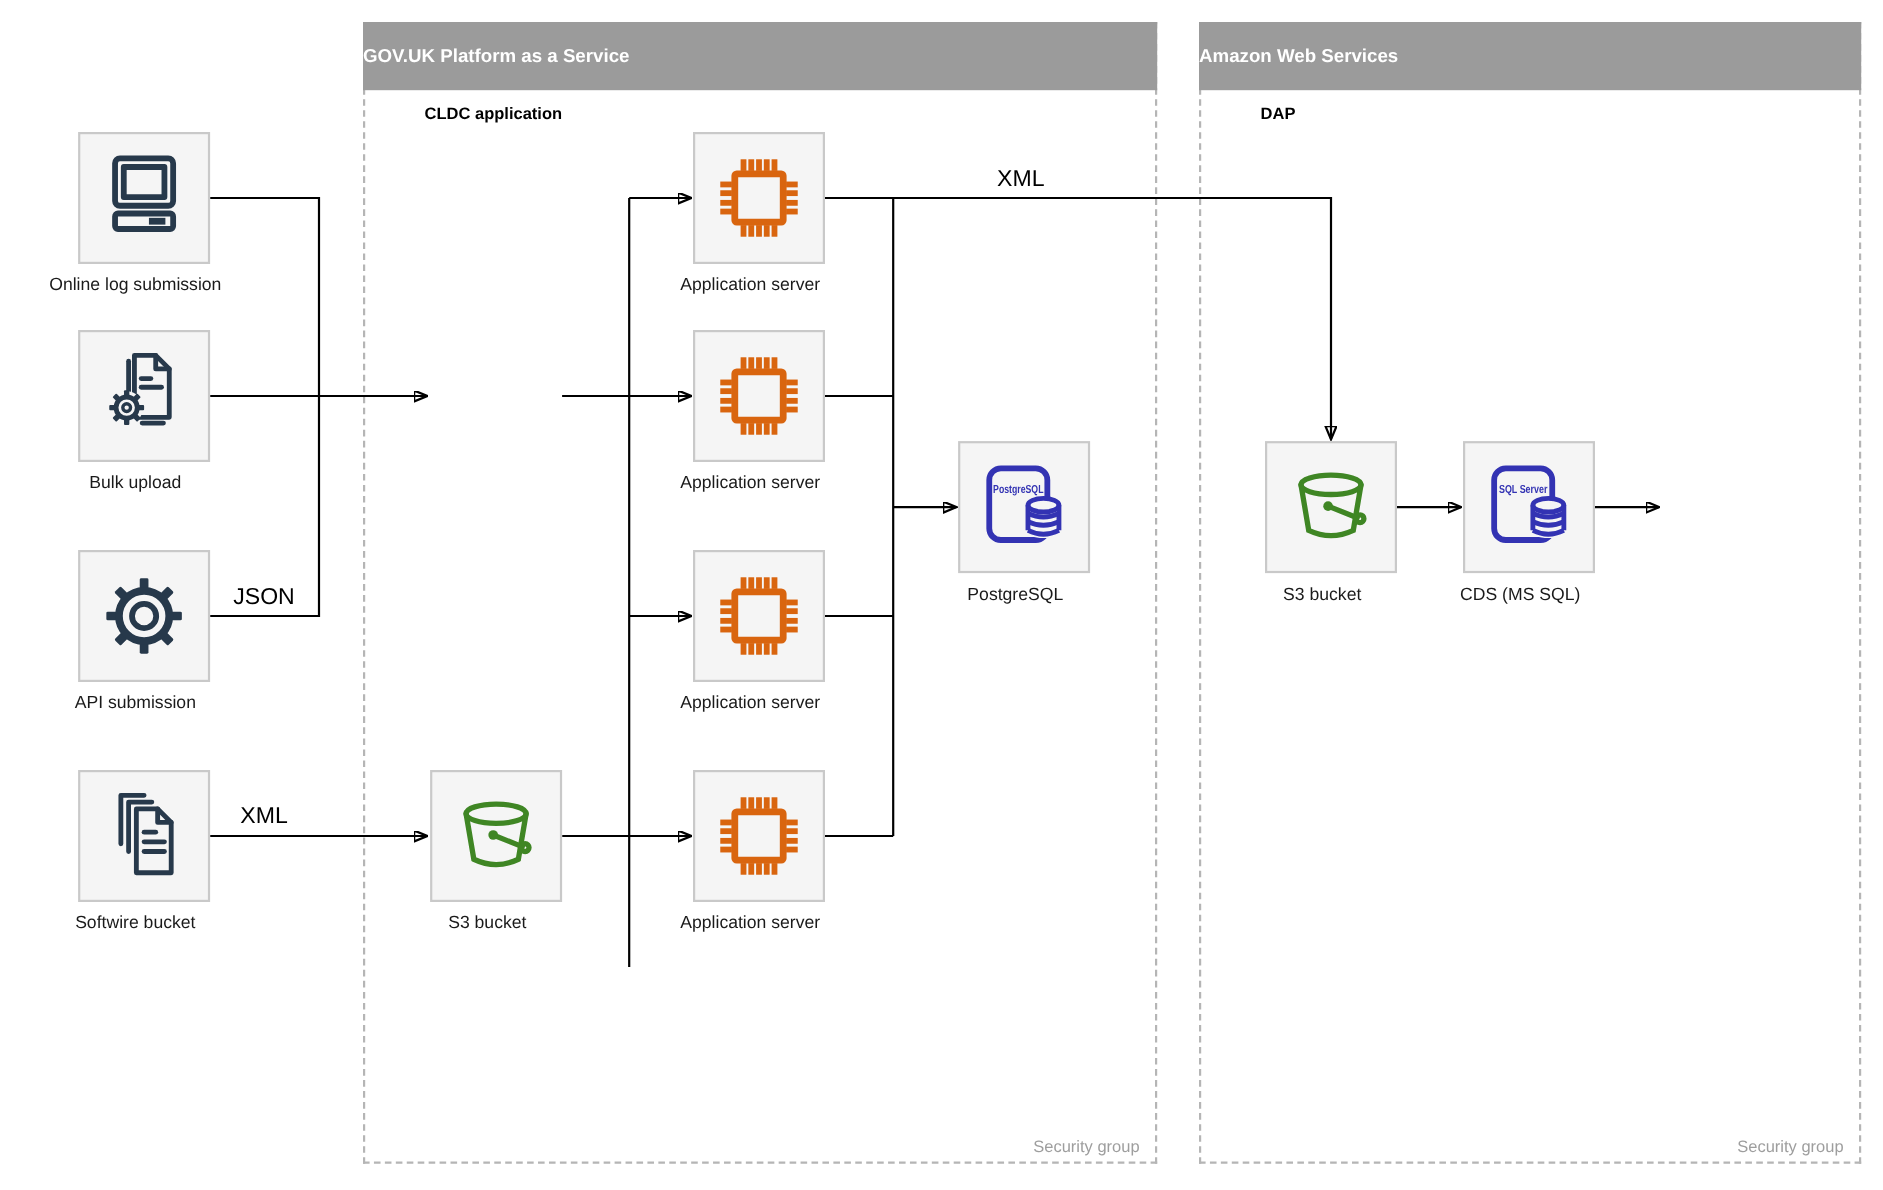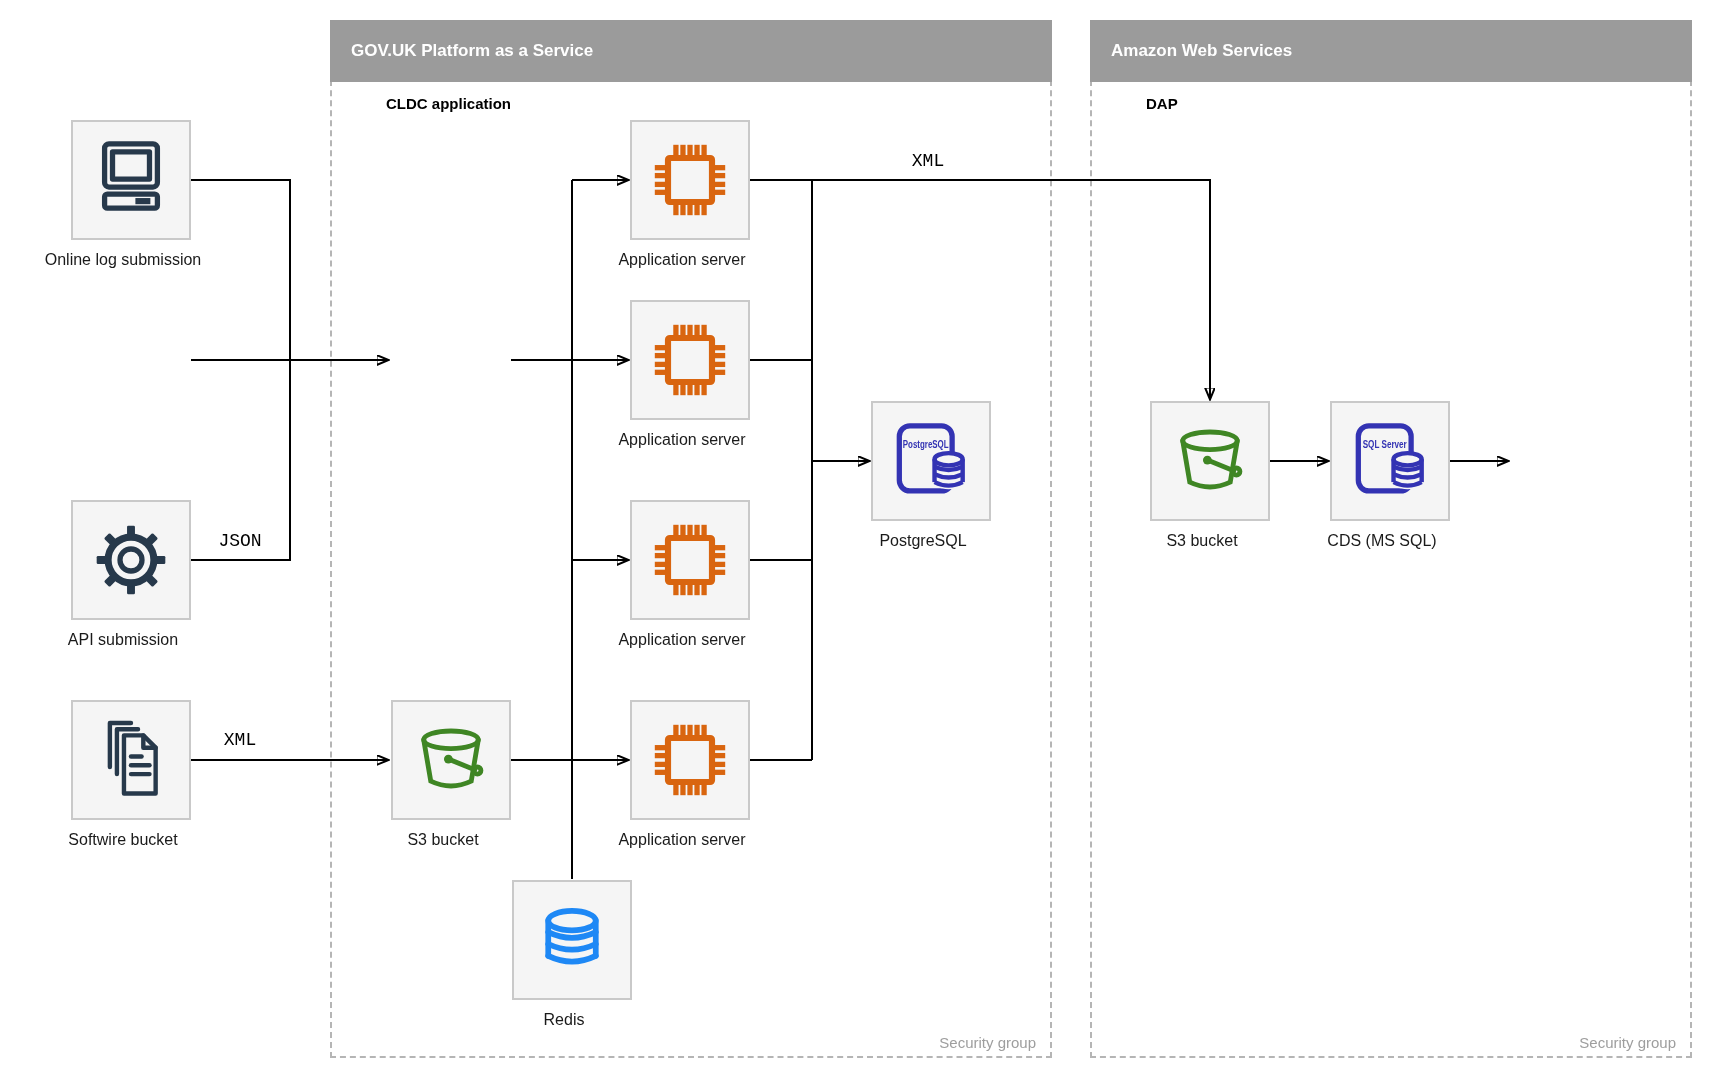--- a/index.html
+++ b/index.html
@@ -7,34 +7,34 @@
     --green:#3F8624; --indigo:#3333B3; --blue:#1E88F5; --teal:#0C8266;
     --box-bg:#F5F5F5; --box-border:#C9C9C9; --dash-border:#B5B5B5;
     --label:#1A1A1A; --security-gray:#9E9E9E; --edge:#000000;
   }
   html,body{margin:0;padding:0;background:#fff;}
   body{font-family:"Liberation Sans","DejaVu Sans",sans-serif;}
   #canvas{position:relative;width:1712px;height:1082px;background:#ffffff;overflow:hidden;}
 
   .container{position:absolute;border:2px dashed var(--dash-border);box-sizing:border-box;}
   .chead{position:absolute;top:-2px;left:-2px;right:-2px;height:62px;background:var(--header-gray);
-         color:#fff;font-weight:bold;font-size:17px;display:flex;align-items:center;padding-left:21px;}
+         color:#fff;font-weight:bold;font-size:17px;display:flex;align-items:center;}
   .csub{position:absolute;top:73px;left:22px;font-weight:bold;font-size:15px;color:#000;white-space:nowrap;margin-left:32px;}
   .cfoot{position:absolute;bottom:5px;right:14px;color:var(--security-gray);font-size:15px;white-space:nowrap;margin-top:29px;}
 
   #edges{position:absolute;left:0;top:0;z-index:2;}
   #edges path{stroke:var(--edge);stroke-width:2;fill:none;}
 
   .node{position:absolute;width:104px;height:120px;z-index:3;}
   .nbox{width:120px;height:120px;background:var(--box-bg);border:2px solid var(--box-border);
         box-sizing:border-box;display:flex;align-items:center;justify-content:center;}
   .ic{width:88px;height:88px;display:block;}
   .nlabel{position:absolute;top:131px;left:50%;transform:translateX(-50%);white-space:nowrap;
           font-size:16px;color:var(--label);}
-  .elabel{position:absolute;transform:translateX(-50%);font-size:18px;color:#000;z-index:4;white-space:nowrap;font-family:Liberation Mono, monospace;}
+  .elabel{position:absolute;transform:translateX(-50%);font-size:21px;color:#000;z-index:4;white-space:nowrap;}
 
   .c-navy{color:var(--navy);} .c-orange{color:var(--orange);} .c-purple{color:var(--purple);}
   .c-green{color:var(--green);} .c-indigo{color:var(--indigo);} .c-blue{color:var(--blue);}
   .c-teal{color:var(--teal);}
 </style>
 </head>
 <body>
 
 <div id="canvas">
 
@@ -227,20 +227,28 @@
 
   <div class="node" style="left:71px;top:120px">
     <div class="nbox">
       <svg class="ic c-navy">
           <use href="#i-computer"></use>
         </svg>
     </div>
     <div class="nlabel">Online log submission</div>
   </div>
 
+  <div class="node" style="left:71px;top:300px">
+    <div class="nbox">
+      <svg class="ic c-navy">
+          <use href="#i-doc-gear"></use>
+        </svg>
+    </div>
+    <div class="nlabel">Bulk upload</div>
+  </div>
 
   <div class="node" style="left:71px;top:500px">
     <div class="nbox">
       <svg class="ic c-navy">
           <use href="#i-gear"></use>
         </svg>
     </div>
     <div class="nlabel">API submission</div>
   </div>
 
@@ -311,28 +319,20 @@
             <path d="M86,48 V74"></path>
           <path d="M54,74 Q70,82 86,74"></path>
           <path d="M54,56.5 Q70,64 86,56.5"></path>
           <path d="M54,65 Q70,72.5 86,65"></path>
         </g>
       </svg>
     </div>
     <div class="nlabel">PostgreSQL</div>
   </div>
 
-  <div class="node" style="left:512px;top:880px">
-    <div class="nbox">
-      <svg class="ic c-blue">
-          <use href="#i-cyl"></use>
-        </svg>
-    </div>
-    <div class="nlabel">Redis</div>
-  </div>
 
   <div class="node" style="left:1150px;top:401px">
     <div class="nbox">
       <svg class="ic c-green">
           <use href="#i-bucket"></use>
         </svg>
     </div>
     <div class="nlabel">S3 bucket</div>
   </div>
 

